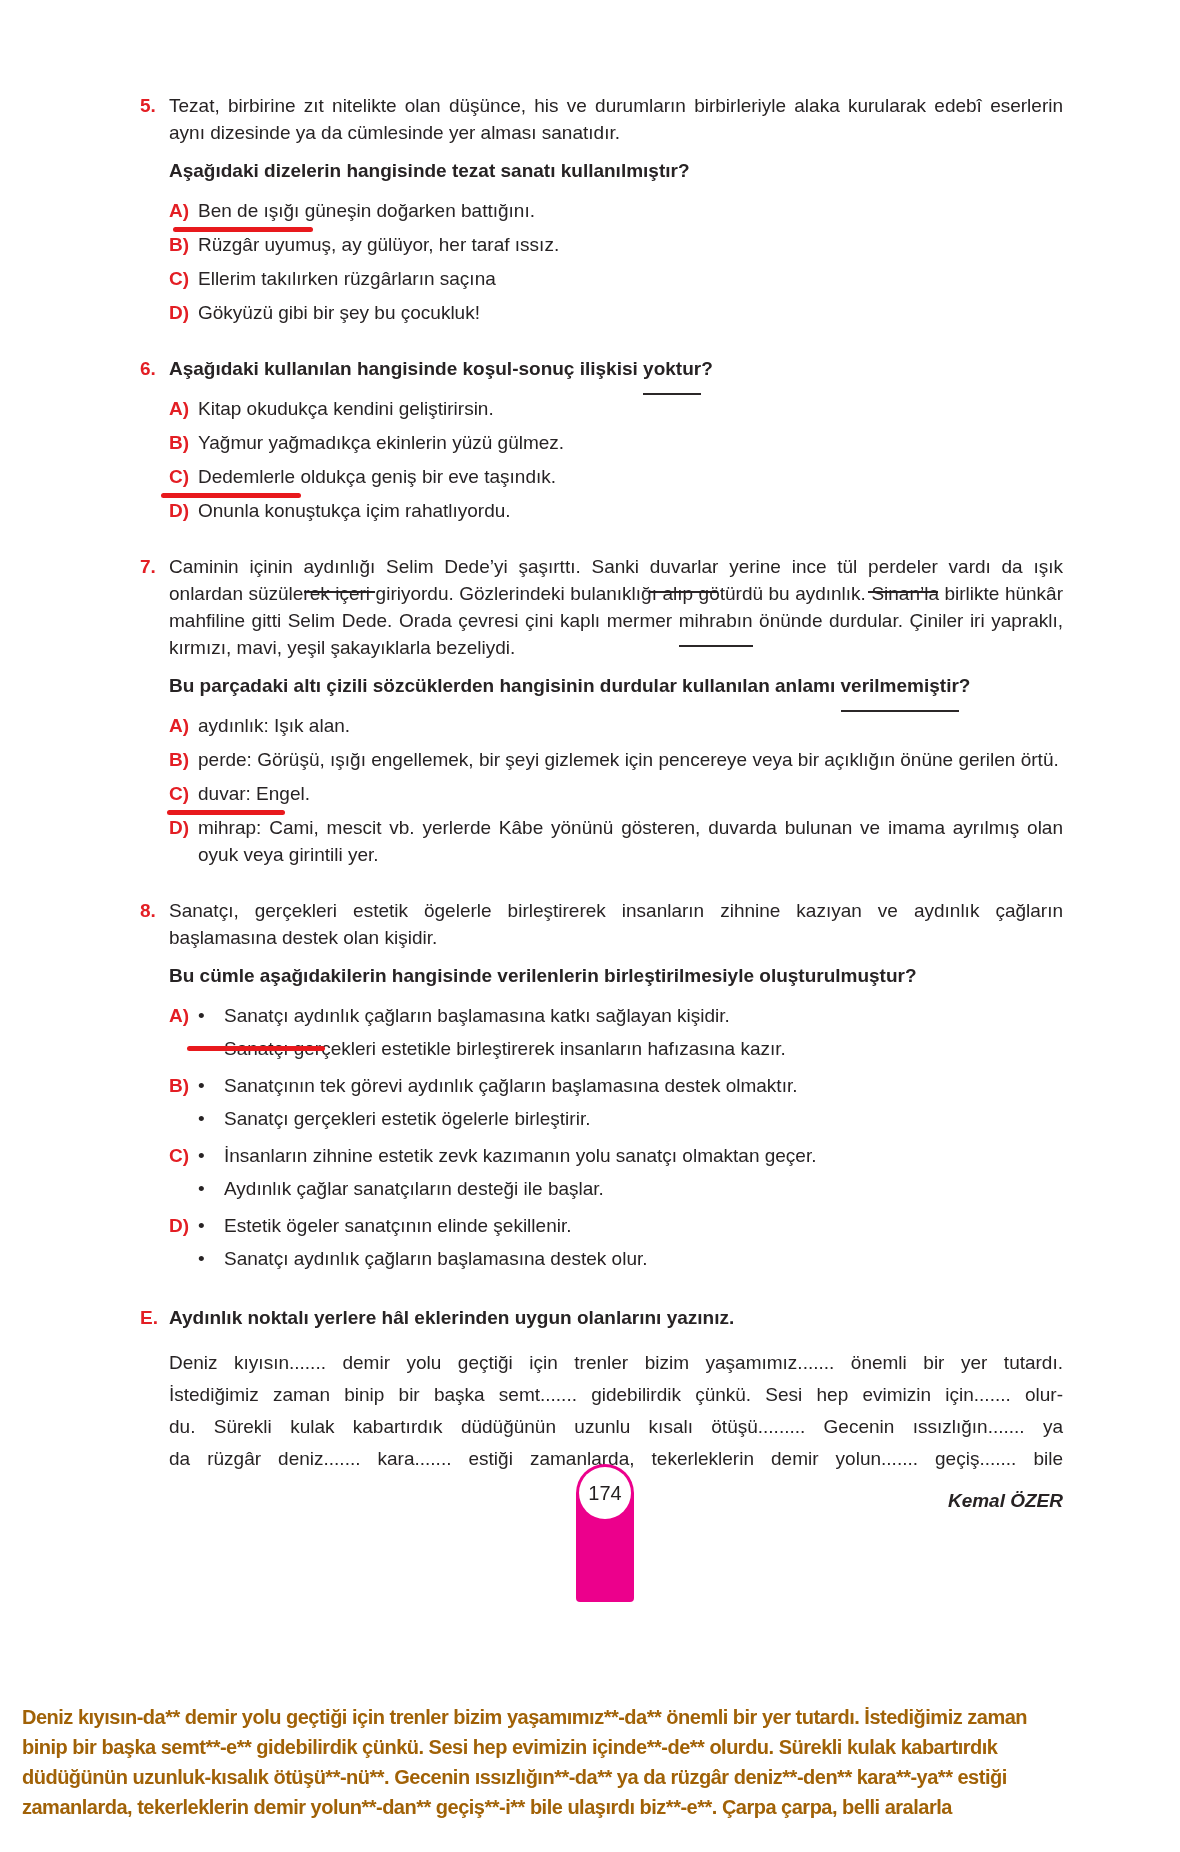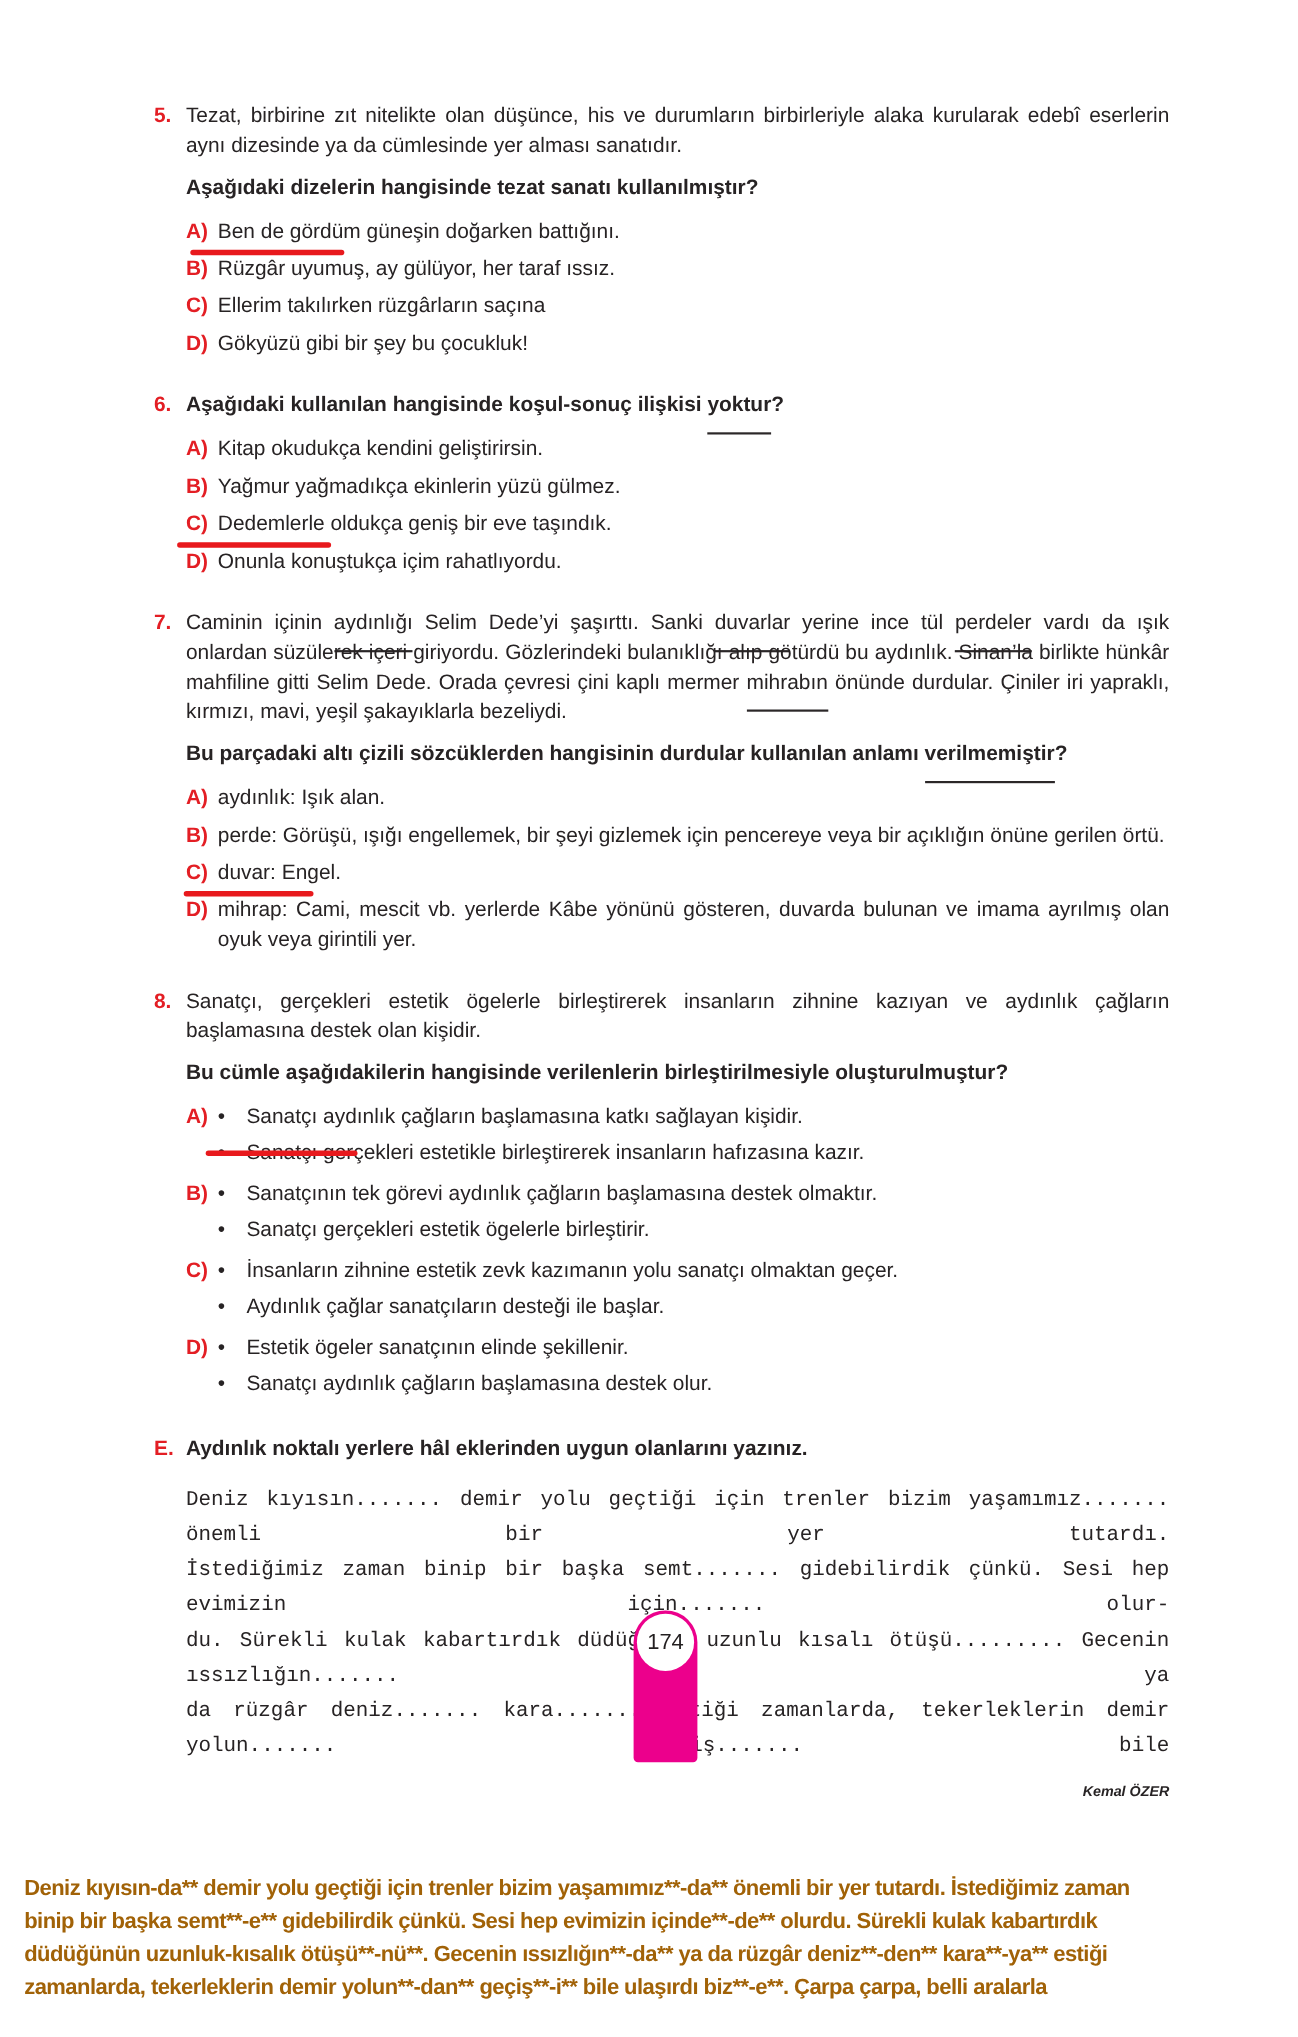--- a/index.html
+++ b/index.html
@@ -20,24 +20,24 @@
   .choice-text{flex:1;min-width:0;text-align:justify;}
   .u{border-bottom:2px solid #2b2728;padding-bottom:14px;}
   .mark{position:absolute;height:5px;background:#e8191d;border-radius:3px;}
   .mark-q5a{left:4px;bottom:-8px;width:140px;}
   .mark-q6c{left:-8px;bottom:-8px;width:140px;}
   .mark-q7c{left:-2px;bottom:-8px;width:118px;}
   .mark-q8strike{left:18px;top:11px;width:138px;}
   .choice-pair{margin-bottom:10px;}
   .bullet-row{display:flex;margin-bottom:6px;position:relative;}
   .bullet-cell{flex:none;width:26px;}
-  .e-line{text-align:justify;text-align-last:justify;line-height:32px;font-family:Liberation Mono, monospace;}
+  .e-line{text-align:justify;text-align-last:justify;line-height:32px;}
   .e-line.last{text-align-last:auto;}
   .e-para{margin-top:16px;}
-  .author{font-weight:bold;font-style:italic;text-align:right;margin-top:12px;font-size:13px;}
+  .author{font-weight:bold;font-style:italic;text-align:right;margin-top:12px;font-size:19px;}
   .page-badge{
     position:absolute;left:576px;top:1464px;width:58px;height:138px;
     background:#ec008c;border-radius:29px 29px 4px 4px;
   }
   .page-circle{
     position:absolute;left:3px;top:3px;width:52px;height:52px;background:#ffffff;
     border-radius:50%;display:flex;align-items:center;justify-content:center;
     font-size:20px;color:#231f20;
   }
   .answer-key{
@@ -51,21 +51,21 @@
 
 <div class="content">
 
   <div class="question q-row">
     <span class="q-num">5.</span>
     <div class="q-body">
       <p class="intro">Tezat, birbirine zıt nitelikte olan düşünce, his ve durumların birbirleriyle alaka kurularak edebî eserlerin aynı dizesinde ya da cümlesinde yer alması sanatıdır.</p>
       <p class="stem">Aşağıdaki dizelerin hangisinde tezat sanatı kullanılmıştır?</p>
       <div class="choice">
         <span class="choice-letter">A)</span>
-        <span class="choice-text">Ben de gördüm güneşin doğarken battığını.</span>
+        <span class="choice-text">Ben de ışığı güneşin doğarken battığını.</span>
         <span class="mark mark-q5a"></span>
       </div>
       <div class="choice">
         <span class="choice-letter">B)</span>
         <span class="choice-text">Rüzgâr uyumuş, ay gülüyor, her taraf ıssız.</span>
       </div>
       <div class="choice">
         <span class="choice-letter">C)</span>
         <span class="choice-text">Ellerim takılırken rüzgârların saçına</span>
       </div>

